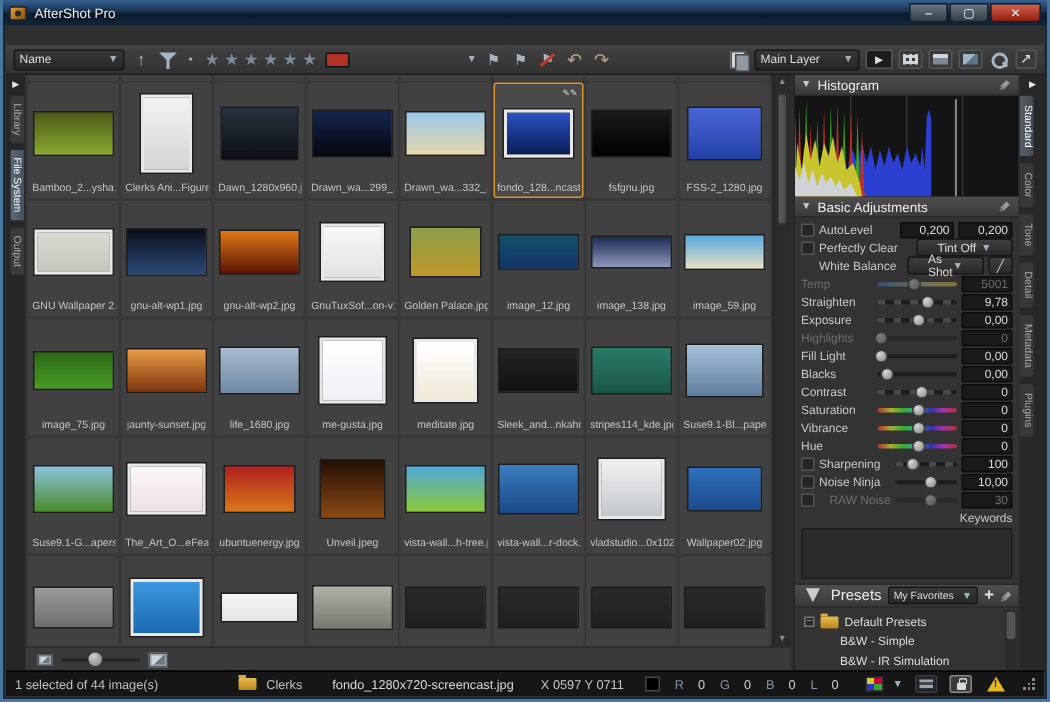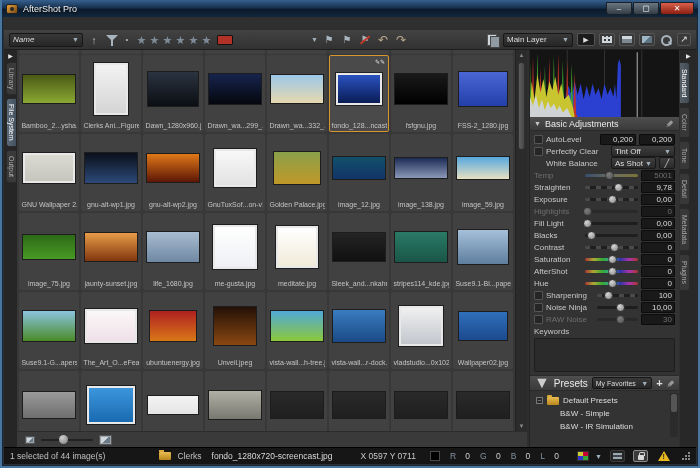--- a/index.html
+++ b/index.html
@@ -22,21 +22,21 @@
   .menubar{position:absolute;left:2px;top:17px;right:2px;height:13px;background:#2c2c2c;border-bottom:1px solid #222;
     display:flex;align-items:center;padding-left:4px;}
   .menu-item{padding:0 8px;font-size:9px;color:#ddd;}
   
   .toolbar{position:absolute;left:2px;top:30px;right:2px;height:20px;
     background:linear-gradient(180deg,#424242,#323232);border-bottom:1px solid #1e1e1e;
     display:flex;align-items:center;padding:0 5px;gap:4px;}
   .dropdown{height:14px;background:linear-gradient(180deg,#383838,#262626);border:1px solid #161616;border-radius:2px;
     display:flex;align-items:center;font-size:8px;color:#ddd;padding:0 3px;gap:4px;}
   .dd-caret{color:#9fb0bd;font-size:7px;margin-left:auto;}
-  .sort-dd{width:74px;font-style:italic;}
+  .sort-dd{width:74px;}
   .layer-dd{width:70px;}
   .tbicon{width:14px;height:14px;display:flex;align-items:center;justify-content:center;color:#a8b4be;font-size:11px;position:relative;}
   .icon-dot{width:8px;font-size:8px;}
   .star{color:#7e8c99;font-size:11px;line-height:14px;width:13px;text-align:center;}
   .swatch-red{width:16px;height:10px;border:1px solid #111;border-radius:1px;}
   .icon-funnel{width:14px;height:14px;position:relative;}
   .icon-funnel::before{content:"";position:absolute;left:1px;top:2px;border-left:6px solid transparent;border-right:6px solid transparent;border-top:6px solid #a8b4be;}
   .icon-funnel::after{content:"";position:absolute;left:6px;top:7px;width:2px;height:6px;background:#a8b4be;}
   .flag{font-size:10px;}
   .flag-no{position:relative;}
@@ -108,24 +108,24 @@
   .vbox{width:34px;height:11px;flex:0 0 auto;background:#191919;border:1px solid #0c0c0c;border-radius:1px;
     font-size:8px;color:#ddd;text-align:right;line-height:10px;padding:0 2px;}
   .vbox.wide{width:36px;}
   .track{flex:1;height:3px;background:#1e1e1e;border-radius:2px;position:relative;}
   .track.ticks{background:repeating-linear-gradient(90deg,#4a4a4a 0 5px,#1e1e1e 5px 11px);}
   .track.temp{background:linear-gradient(90deg,#3f6fb5,#b8b890 55%,#cfc23a);}
   .track.rainbow{background:linear-gradient(90deg,#a33,#aa3,#3a3,#3aa,#33a,#a3a,#a33);}
   .knob{position:absolute;top:-3px;width:9px;height:9px;margin-left:-4px;border-radius:50%;
     background:radial-gradient(circle at 35% 30%,#d6d6d6,#808080);border:1px solid #3a3a3a;}
   .adropdown{flex:1;height:12px;background:linear-gradient(180deg,#3e3e3e,#2a2a2a);border:1px solid #181818;border-radius:2px;
-    display:flex;align-items:center;font-size:8px;color:#ddd;padding:0 3px;}
+    display:flex;align-items:center;font-size:8px;color:#ddd;padding:0 13px;}
   .eyedrop{width:16px;height:12px;flex:0 0 auto;background:linear-gradient(180deg,#3e3e3e,#2a2a2a);border:1px solid #181818;border-radius:2px;
     color:#ccc;font-size:8px;line-height:11px;text-align:center;}
-  .kwlabel{font-size:8px;color:#c8c8c8;padding:2px 4px 0;height:12px;}
+  .kwlabel{font-size:8px;color:#c8c8c8;padding:2px 4px 0;height:12px;text-align:right;}
   .kwbox{margin:1px 4px 3px;height:34px;background:#2b2b2b;border:1px solid #1d1d1d;border-radius:2px;}
   
   .preshdr{height:16px;background:linear-gradient(180deg,#4e4e4e,#3a3a3a);border-top:1px solid #2a2a2a;border-bottom:1px solid #2a2a2a;
     display:flex;align-items:center;gap:4px;padding:0 4px;}
   .preshdr .sectitle{font-size:10px;color:#ececec;}
   .fav-dd{width:64px;height:12px;font-size:7px;}
   .plus{color:#e0e0e0;font-size:11px;font-weight:bold;line-height:12px;}
   .ptree{position:relative;padding:3px 12px 0 6px;}
   .prow{height:13px;display:flex;align-items:center;gap:4px;font-size:8px;color:#ddd;white-space:nowrap;}
   .prow .expander{width:7px;height:7px;background:#2a2a2a;border:1px solid #777;font-size:6px;line-height:5px;text-align:center;color:#ccc;flex:0 0 auto;}
@@ -138,21 +138,21 @@
   .righttabs{position:absolute;left:678px;top:50px;width:20px;height:397px;background:#282828;display:flex;flex-direction:column;align-items:flex-start;}
   .rt-arrow{color:#e8e8e8;font-size:6px;margin:2px 0 3px 6px;}
   .vtab-r{writing-mode:vertical-rl;font-size:7px;color:#a8a8a8;background:#383838;border:1px solid #2a2a2a;border-left:none;
     border-radius:0 3px 3px 0;padding:6px 1px;margin-bottom:3px;}
   .vtab-r.active{background:linear-gradient(90deg,#555e66,#424a52);color:#fff;}
   
   .statusbar{position:absolute;left:2px;right:2px;top:447px;height:17px;background:#161616;border-top:1px solid #000;
     display:flex;align-items:center;font-size:8.5px;color:#c0c0c0;padding:0 6px;gap:6px;}
   .sb-folder{width:12px;height:8px;background:linear-gradient(180deg,#e8bc50,#b8861e);border-radius:1px;position:relative;margin-left:48px;}
   .sb-folder::before{content:"";position:absolute;left:0;top:-2px;width:5px;height:2px;background:#d8a838;}
-  .sb-file{margin-left:4px;color:#d8d8d8;}
+  .sb-file{margin-left:14px;color:#d8d8d8;}
   .sb-coords{margin-left:auto;color:#c8c8c8;}
   .sb-swatch{width:10px;height:10px;background:#000;border:1px solid #4a4a4a;margin-left:8px;}
   .chan{display:flex;gap:4px;margin-left:4px;}
   .chan .cl{color:#8494a2;}
   .chan .cv{color:#d0d0d0;width:10px;text-align:right;margin-right:6px;}
   .cm-icon{width:12px;height:10px;margin-left:6px;position:relative;border:1px solid #333;
     background:conic-gradient(#c03 0 25%,#3a3 25% 50%,#33c 50% 75%,#cc3 75%);}
   .sb-caret{color:#9fb0bd;font-size:7px;}
   .sb-btn{width:15px;height:12px;border:1px solid #3a3a3a;border-radius:2px;background:#242424;position:relative;margin-left:2px;}
   .sb-btn.checker::after{content:"";position:absolute;inset:2px;
@@ -425,20 +425,25 @@
 
   <div class="sizerow">
     <span class="mini-thumb"></span>
     <span class="size-track">
         <span class="size-knob"></span>
       </span>
     <span class="mini-thumb big"></span>
   </div>
 
   <div class="rpanel">
+    <div class="sechdr">
+      <span class="tri">▼</span>
+      <span class="sectitle">Histogram</span>
+      <span class="pin"></span>
+    </div>
     <div class="histo">
       <svg id="histo-svg" viewBox="0 0 100 60" preserveAspectRatio="none">
           <line x1="25" x2="25" y1="0" y2="60" stroke="#3a3a3a" stroke-width="0.6"></line>
           <line x1="50" x2="50" y1="0" y2="60" stroke="#3a3a3a" stroke-width="0.6"></line>
           <line x1="75" x2="75" y1="0" y2="60" stroke="#3a3a3a" stroke-width="0.6"></line>
           <line x1="72" x2="72" y1="2" y2="60" stroke="#8a8a8a" stroke-width="0.9"></line>
           <polygon points="23,60 24,40 26,32 28,42 30,28 32,40 34,30 36,44 38,32 40,42 42,30 44,40 46,34 48,44 50,30 52,40 54,34 56,42 57,30 58,44 59,12 60,8 61,14 61,60" fill="#2b3fd0"></polygon>
           <polygon points="0,60 0,10 1,58 3,60 4,58 5,2 6,58 8,60 9,58 10,14 11,58 14,60 15,58 16,5 17,58 20,60 21,58 22,9 23,58 26,60 27,58 28,12 29,58 30,60" fill="#3ea52c"></polygon>
           <polygon points="0,60 1,58 2,6 3,58 5,60 6,58 7,16 8,58 11,60 12,58 13,7 14,58 17,60 18,58 19,3 20,58 23,60 24,58 25,9 26,58 28,60 29,56 30,20 31,58 32,60" fill="#c03226"></polygon>
           <polygon points="0,60 1,28 3,44 5,22 7,38 9,26 11,42 13,28 15,36 17,24 19,40 21,30 23,44 26,40 29,52 30,60" fill="#c9c531"></polygon>
@@ -518,21 +523,21 @@
           <span class="vbox">0</span>
         </div>
         <div class="arow">
           <span class="alabel r">Saturation</span>
           <span class="track rainbow">
             <span class="knob" style="left: 50%;"></span>
           </span>
           <span class="vbox">0</span>
         </div>
         <div class="arow">
-          <span class="alabel r">AfterShot</span>
+          <span class="alabel r">Vibrance</span>
           <span class="track rainbow">
             <span class="knob" style="left: 50%;"></span>
           </span>
           <span class="vbox">0</span>
         </div>
         <div class="arow">
           <span class="alabel r">Hue</span>
           <span class="track rainbow">
             <span class="knob" style="left: 50%;"></span>
           </span>
@@ -549,21 +554,21 @@
         <div class="arow">
           <span class="cb"></span>
           <span class="alabel" style="width: 48px;">Noise Ninja</span>
           <span class="track">
             <span class="knob" style="left: 56%;"></span>
           </span>
           <span class="vbox">10,00</span>
         </div>
         <div class="arow disabled">
           <span class="cb"></span>
-          <span class="alabel" style="width: 48px;">RAW Noise</span>
+          <span class="alabel" style="width: 48px; text-align: right;">RAW Noise</span>
           <span class="track">
             <span class="knob" style="left: 56%;"></span>
           </span>
           <span class="vbox">30</span>
         </div>
       </div>
     <div class="kwlabel">Keywords</div>
     <div class="kwbox"></div>
     <div class="preshdr">
       <span class="tri">▼</span>

